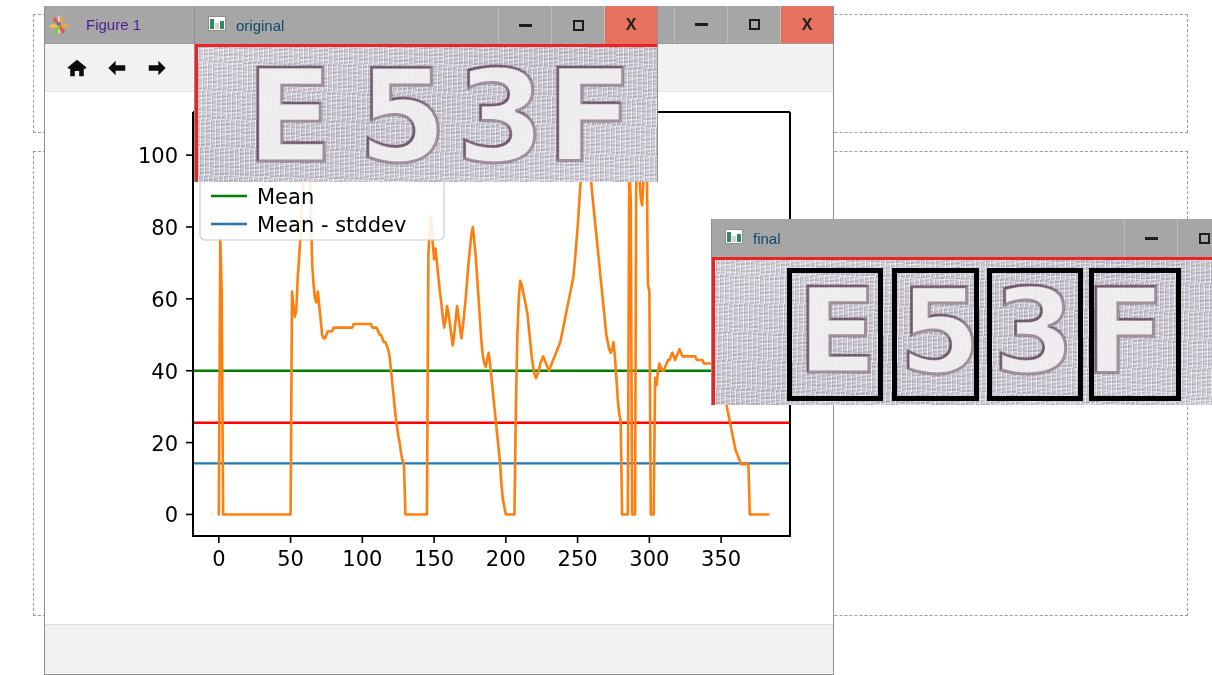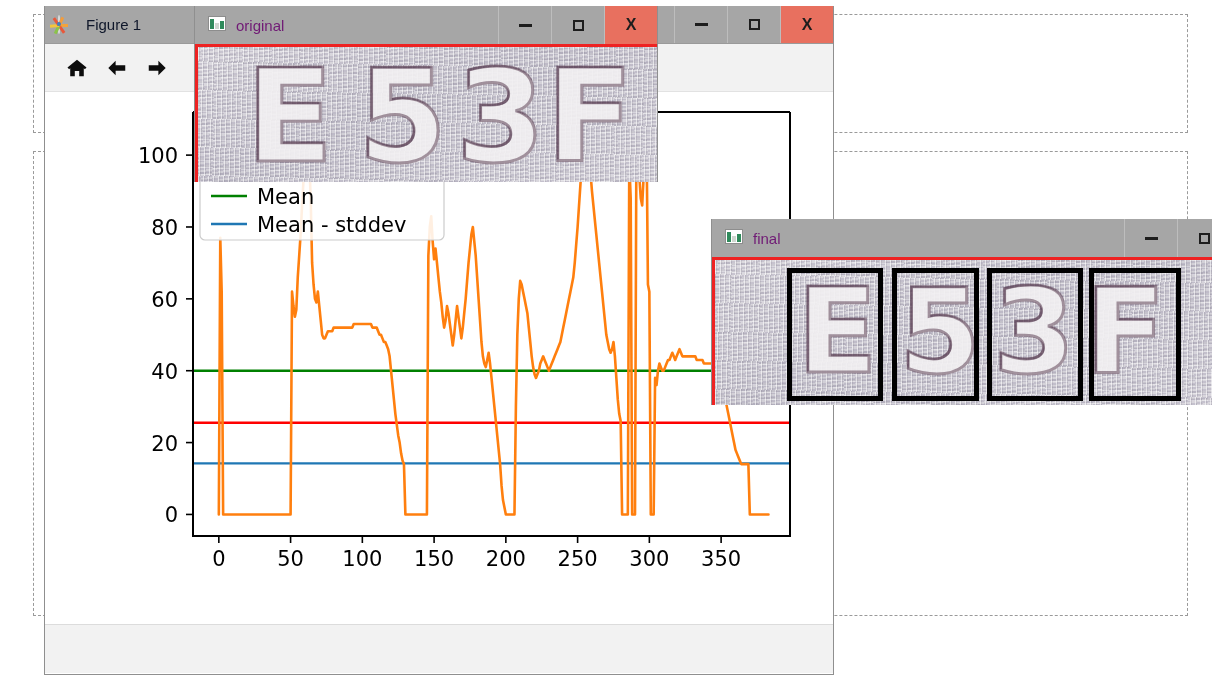--- a/index.html
+++ b/index.html
@@ -45,25 +45,25 @@
     overflow: hidden;
   }
   .win-icon {
     width: 18px; height: 18px;
     margin-right: 10px;
     flex: none;
     position: relative;
   }
   .title-text {
     font-size: 15px;
-    color: #701a75;
+    color: #0c4a6e;
     white-space: nowrap;
     overflow: hidden;
   }
-  .title-text.dim { color: #0f172a; }
+  .title-text.dim { color: #4c1d95; }
   .win-btns { display: flex; flex: none; }
   .win-btn {
     width: 53px;
     display: flex;
     align-items: center;
     justify-content: center;
     border-left: 1px solid #bdbdbd;
     box-sizing: border-box;
     background: #a6a6a6;
   }

